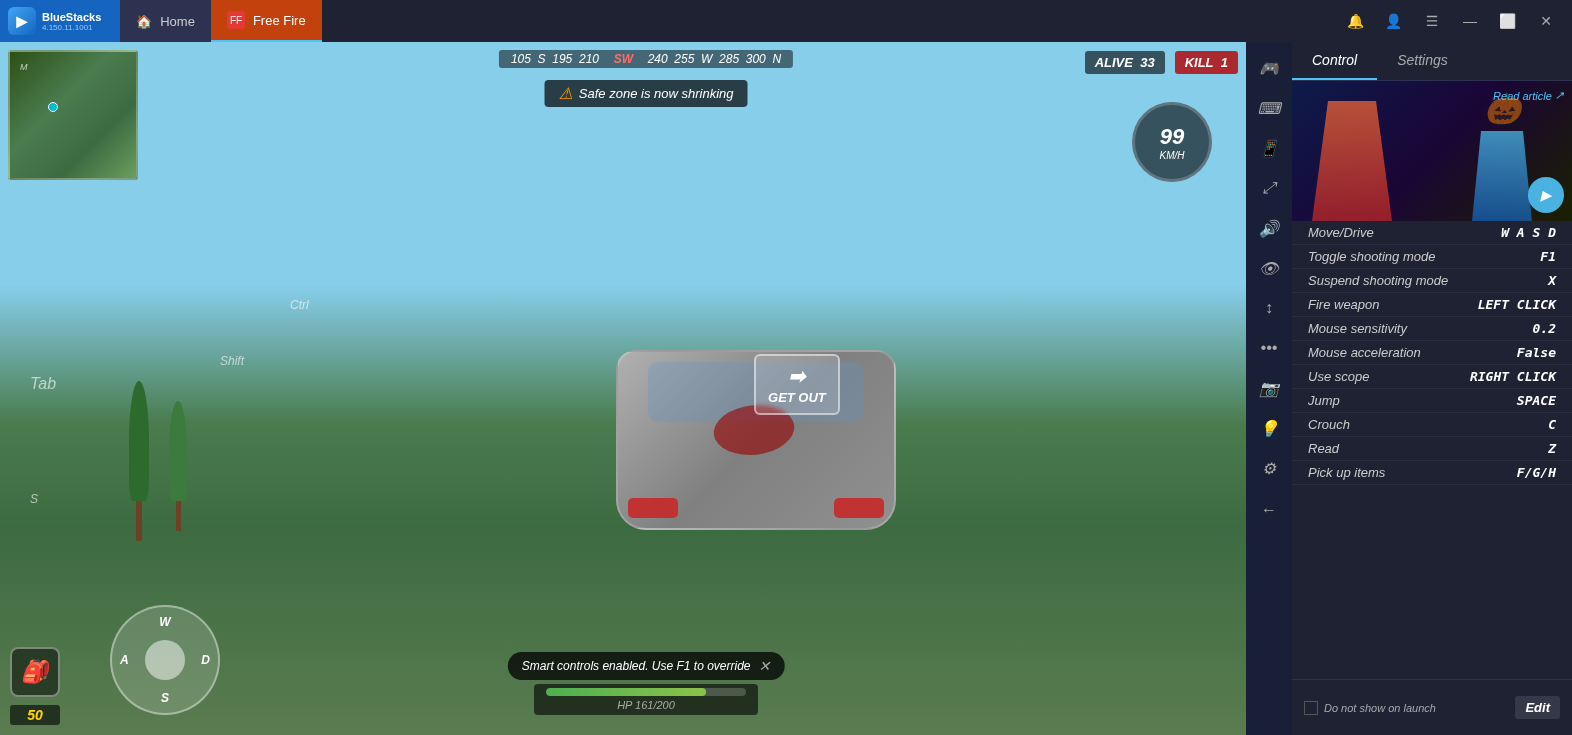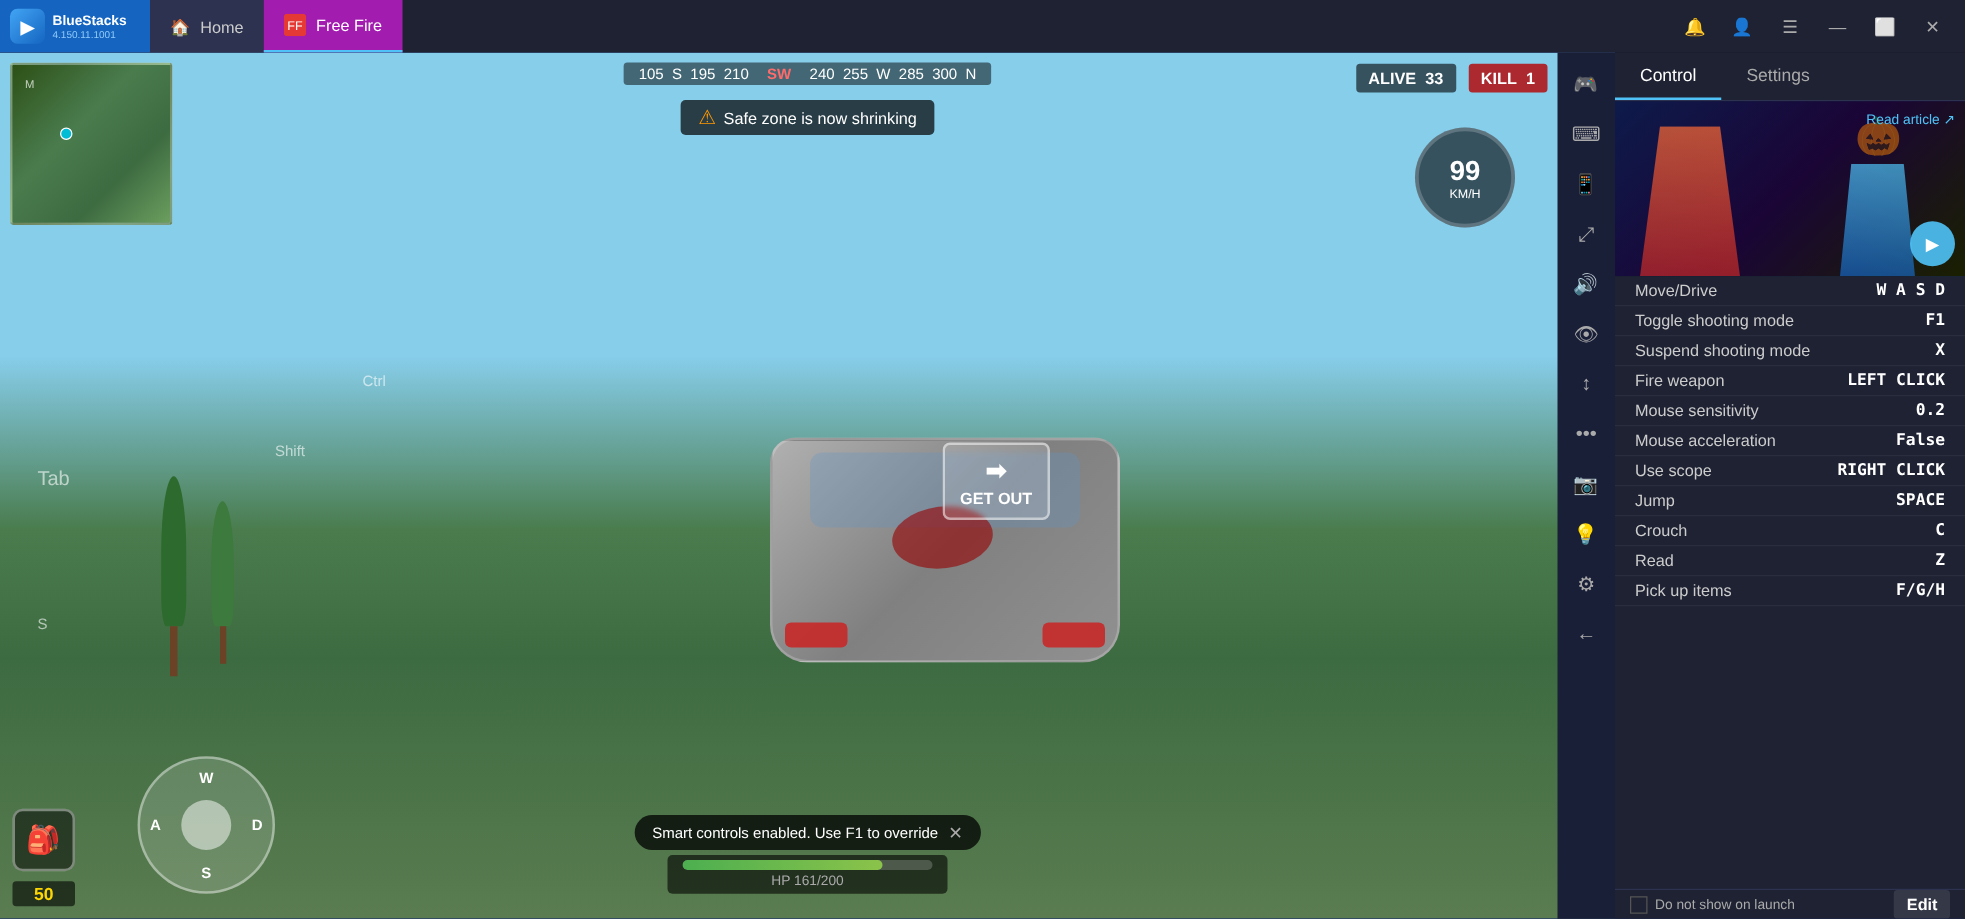--- a/index.html
+++ b/index.html
@@ -48,21 +48,21 @@
     .tab {
       height: 42px;
       display: flex;
       align-items: center;
       padding: 0 16px;
       gap: 8px;
       cursor: pointer;
       font-size: 13px;
     }
     .tab.home { background: #2d3250; color: #ccc; }
-    .tab.active { background: #a21caf; color: white; border-bottom: 2px solid #4fc3f7; }
+    .tab.active { background: #c2410c; color: white; border-bottom: 2px solid #4fc3f7; }
 
     .title-bar-controls {
       margin-left: auto;
       display: flex;
       align-items: center;
       gap: 2px;
       padding-right: 8px;
     }
     .tb-btn {
       width: 36px;
@@ -74,20 +74,21 @@
       font-size: 14px;
       cursor: pointer;
       border-radius: 3px;
     }
 
     
     .main-content {
       flex: 1;
       display: flex;
       overflow: hidden;
+      font-style: italic;
     }
 
     
     .game-area {
       flex: 1;
       position: relative;
       overflow: hidden;
       background: #2a5298;
     }
 
@@ -469,21 +470,21 @@
     }
     .control-value {
       color: white;
       font-size: 13px;
       font-weight: bold;
       font-family: monospace;
     }
 
     
     .panel-footer {
-      padding: 0 12px;
+      padding: 16px 12px;
       border-top: 1px solid #2d3250;
       display: flex;
       align-items: center;
       justify-content: space-between;
     }
     .checkbox-row {
       display: flex;
       align-items: center;
       gap: 6px;
       color: #aaa;

